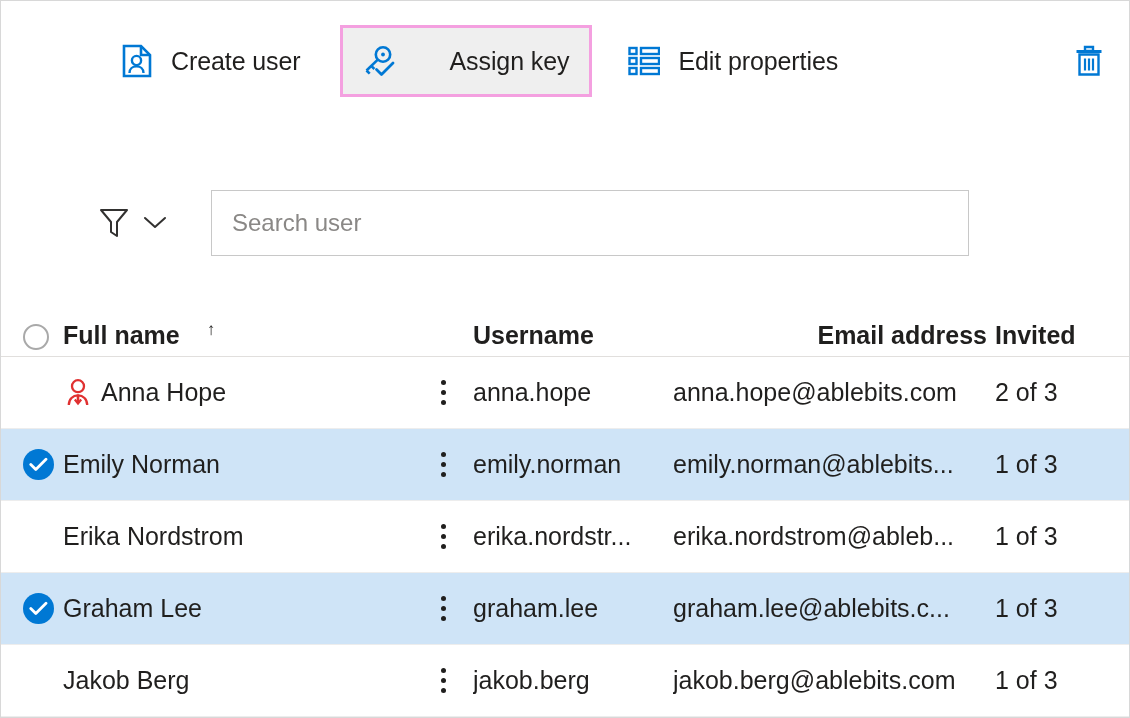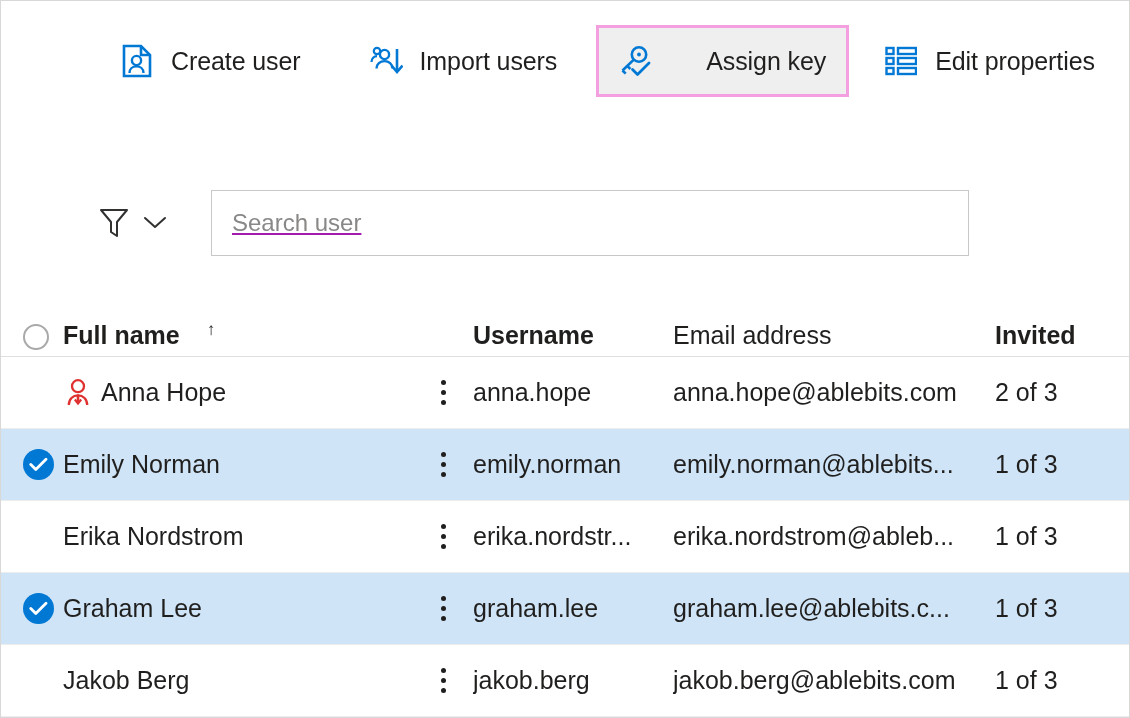--- a/index.html
+++ b/index.html
@@ -114,21 +114,20 @@
 
   .search-box input {
     border: 0;
     outline: none;
     width: 100%;
     height: 100%;
     font-family: "Liberation Sans", sans-serif;
     font-size: 24px;
     color: #a21caf;
     background: transparent;
-    text-decoration: underline;
   }
   .search-box input::placeholder { color: #8a8886; }
 
   
   .table {
     position: absolute;
     left: 0;
     top: 296px;
     right: 0;
     bottom: 0;
@@ -206,21 +205,21 @@
 
   .c-email {
     flex: 0 0 322px;
     font-size: 25px;
     color: #201f1e;
     overflow: hidden;
     text-overflow: ellipsis;
     white-space: nowrap;
     padding-right: 8px;
   }
-  .t-head .c-email { font-weight: normal; }
+  .t-head .c-email { font-weight: bold; text-align: right; }
 
   .c-invited {
     flex: 1 1 auto;
     font-size: 25px;
     color: #201f1e;
     white-space: nowrap;
   }
   .t-head .c-invited { font-weight: bold; }
 
   .sort-arrow {
@@ -278,33 +277,20 @@
         <svg width="30" height="34" viewBox="0 0 30 34" fill="none">
           <path d="M2 2 h17 l9 9 v21 h-26 z" stroke="#0078d4" stroke-width="2.6" fill="none"></path>
           <path d="M19 2 v9 h9" stroke="#0078d4" stroke-width="2.6" fill="none"></path>
           <circle cx="14.5" cy="16.5" r="4.6" stroke="#0078d4" stroke-width="2.4" fill="none"></circle>
           <path d="M7.5 29 c0-4.2 3.2-6.6 7-6.6 s7 2.4 7 6.6" stroke="#0078d4" stroke-width="2.4" fill="none"></path>
         </svg>
       </span>
       <span class="cmd-label">Create user</span>
     </div>
 
-    <div class="cmd-item" style="margin-left:34px;">
-      <span class="cmd-icon">
-        <svg width="34" height="34" viewBox="0 0 34 34" fill="none">
-          <circle cx="8" cy="7" r="3.2" stroke="#0078d4" stroke-width="2.2" fill="none"></circle>
-          <path d="M2.5 18 c0-3.6 2.5-5.8 5.5-5.8" stroke="#0078d4" stroke-width="2.2" fill="none"></path>
-          <circle cx="15.5" cy="10.5" r="4.6" stroke="#0078d4" stroke-width="2.4" fill="none"></circle>
-          <path d="M7.5 24.5 c0-4.6 3.6-7.4 8-7.4 s8 2.8 8 7.4" stroke="#0078d4" stroke-width="2.4" fill="none"></path>
-          <path d="M28 5 v22" stroke="#0078d4" stroke-width="2.6"></path>
-          <path d="M22.5 21.5 L28 28 L33.5 21.5" stroke="#0078d4" stroke-width="2.6" fill="none"></path>
-        </svg>
-      </span>
-      <span class="cmd-label">Import users</span>
-    </div>
 
     <div class="cmd-item highlighted" style="margin-left:22px;gap:36px;">
       <span class="cmd-icon">
         <svg width="34" height="32" viewBox="0 0 34 32" fill="none">
           <circle cx="20" cy="9.5" r="7.2" stroke="#0078d4" stroke-width="2.6" fill="none"></circle>
           <circle cx="20" cy="9.5" r="1.9" fill="#0078d4"></circle>
           <path d="M14.8 14.6 L3.5 25.5" stroke="#0078d4" stroke-width="2.6"></path>
           <path d="M3.5 25.5 l3.2 3.2" stroke="#0078d4" stroke-width="2.6"></path>
           <path d="M8.2 20.8 l3.2 3.2" stroke="#0078d4" stroke-width="2.6"></path>
           <path d="M13.5 24.5 L18.5 29.5 L30 18" stroke="#0078d4" stroke-width="2.8" fill="none" stroke-linecap="round" stroke-linejoin="round"></path>

